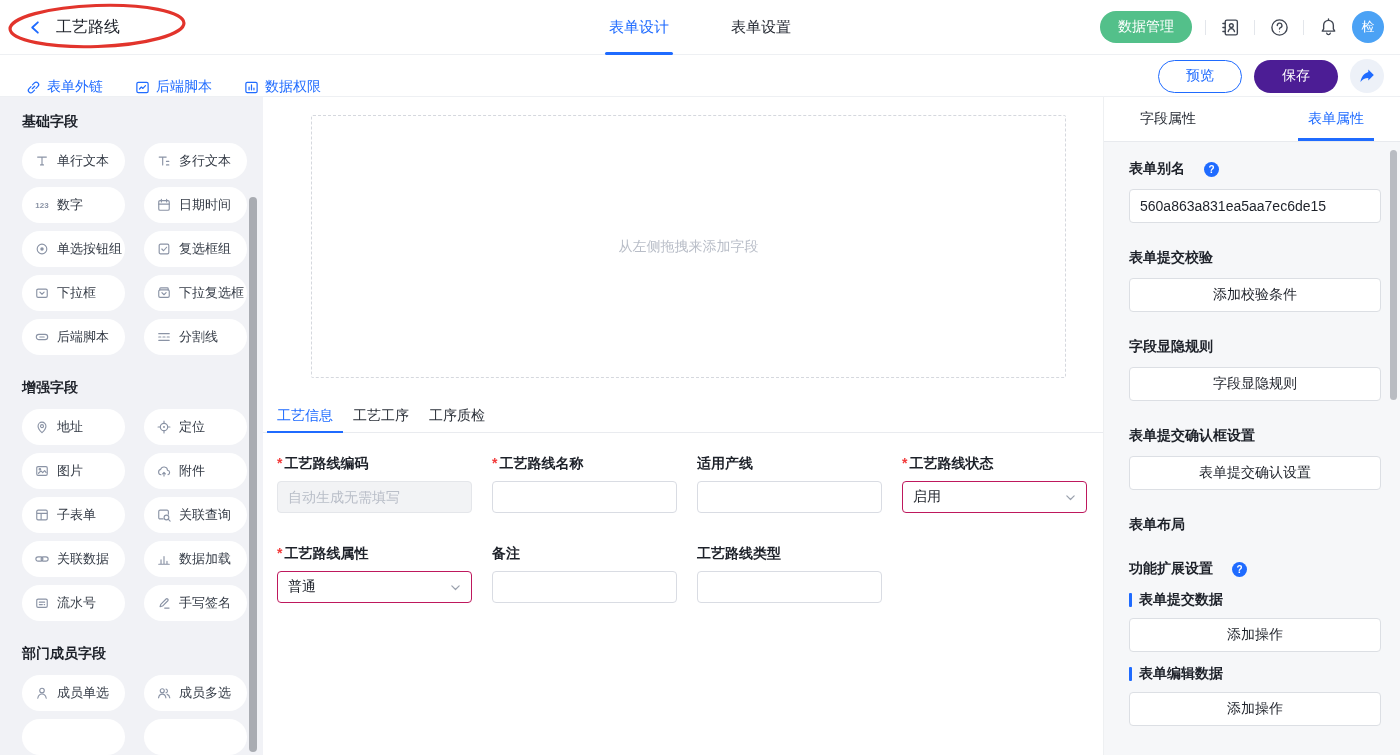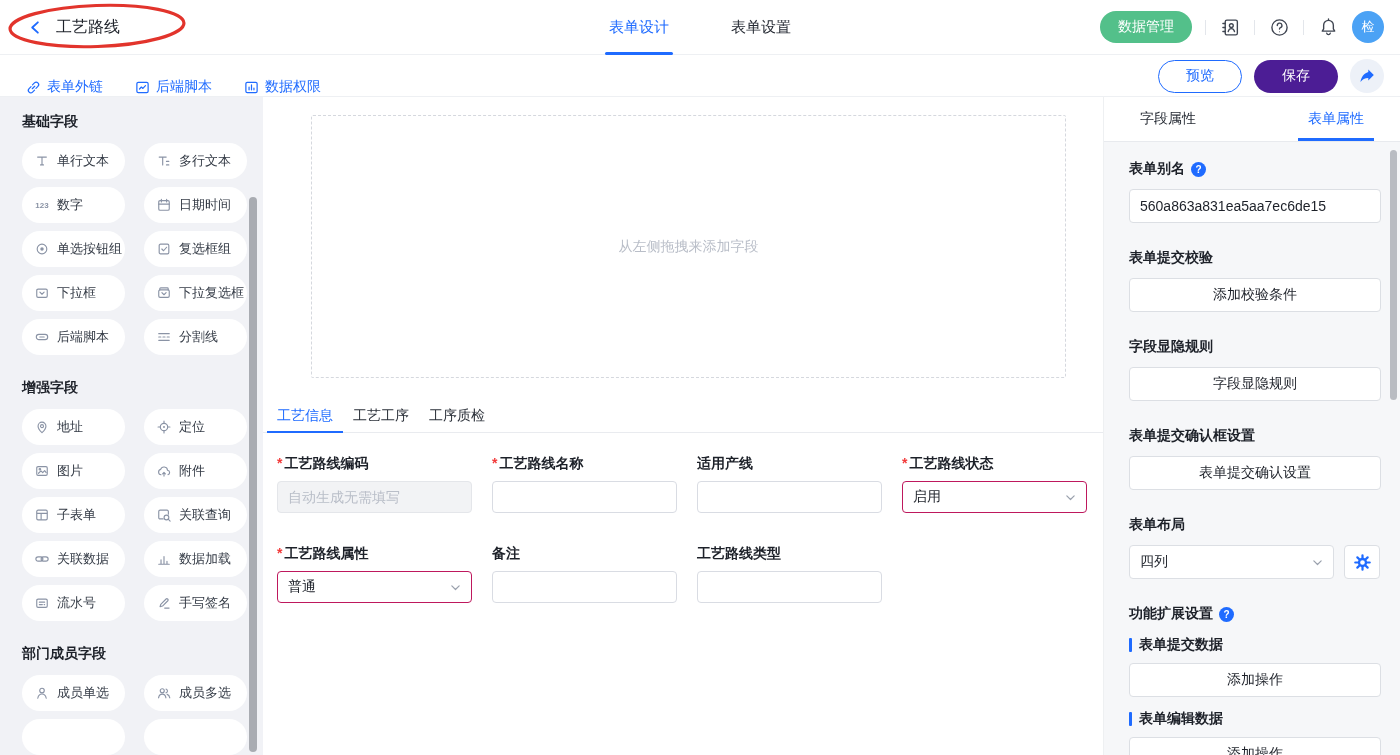--- a/index.html
+++ b/index.html
@@ -95,21 +95,21 @@
   .panel { position:absolute; left:1103px; top:97px; width:297px; height:658px; background:#f6f7f9;
            border-left:1px solid #eef0f2; }
   .p-tabs { height:45px; background:#fff; border-bottom:1px solid #e8eaee; display:flex;
             justify-content:center; gap:92px; }
   .p-tab { position:relative; display:flex; align-items:center; font-size:14px; color:#262b34;
            cursor:pointer; padding:0 10px; }
   .p-tab.active { color:#1f6bff; }
   .p-tab.active::after { content:""; position:absolute; left:0; right:0; bottom:0; height:3px;
            background:#1f6bff; }
   .p-body { padding:18px 20px 0 25px; }
-  .p-head { font-size:14px; font-weight:bold; color:#1d2129; display:flex; align-items:center; gap:6px; }
+  .p-head { font-size:14px; font-weight:bold; color:#1d2129; display:flex; align-items:center; gap:19px; }
   .help-dot { width:15px; height:15px; border-radius:50%; background:#1f6bff; color:#fff;
               font-size:10px; font-weight:bold; display:flex; align-items:center;
               justify-content:center; cursor:pointer; }
   .p-input { width:252px; height:34px; border:1px solid #dcdfe4; border-radius:4px; background:#fff;
              font-size:14px; color:#1d2129; padding:0 10px; outline:none; margin-top:11px;
              font-family:"Liberation Sans","DejaVu Sans",sans-serif; }
   .p-btn { width:252px; height:34px; border:1px solid #dcdfe4; border-radius:4px; background:#fff;
            font-size:14px; color:#1d2129; margin-top:11px; cursor:pointer;
            display:flex; align-items:center; justify-content:center; }
   .mt26 { margin-top:26px; }
@@ -535,40 +535,20 @@
       <div class="p-head mt26">表单提交校验</div>
       <button class="p-btn">添加校验条件</button>
 
       <div class="p-head mt26">字段显隐规则</div>
       <button class="p-btn">字段显隐规则</button>
 
       <div class="p-head mt26">表单提交确认框设置</div>
       <button class="p-btn">表单提交确认设置</button>
 
       <div class="p-head mt26">表单布局</div>
-      <div class="layout-row">
-        <div class="p-select">
-          <span>四列</span>
-          <span class="chev">
-              <svg width="11" height="11" viewBox="0 0 12 12" fill="none" stroke="currentColor" stroke-width="1.3" stroke-linecap="round" stroke-linejoin="round">
-                <path d="M2 4.2l4 4 4-4"></path>
-              </svg>
-            </span>
-        </div>
-        <button class="gear-btn">
-          <span>
-              <svg width="17" height="17" viewBox="0 0 16 16" fill="none" stroke="#1f6bff" stroke-linecap="round">
-                <circle cx="8" cy="8" r="3.3" stroke-width="2.2"></circle>
-                <g stroke-width="2.1">
-                  <path d="M12.2 8h2.6M1.2 8h2.6M8 12.2v2.6M8 1.2v2.6M11 11l1.85 1.85M3.15 3.15L5 5M11 5l1.85-1.85M3.15 12.85L5 11"></path>
-                </g>
-              </svg>
-            </span>
-        </button>
-      </div>
 
       <div class="p-head mt26">
         <span>功能扩展设置</span>
         <span class="help-dot">?</span>
       </div>
       <div class="grp-title">
         <span class="grp-bar"></span>
         <span>表单提交数据</span>
       </div>
       <button class="p-btn sm-mt">添加操作</button>

